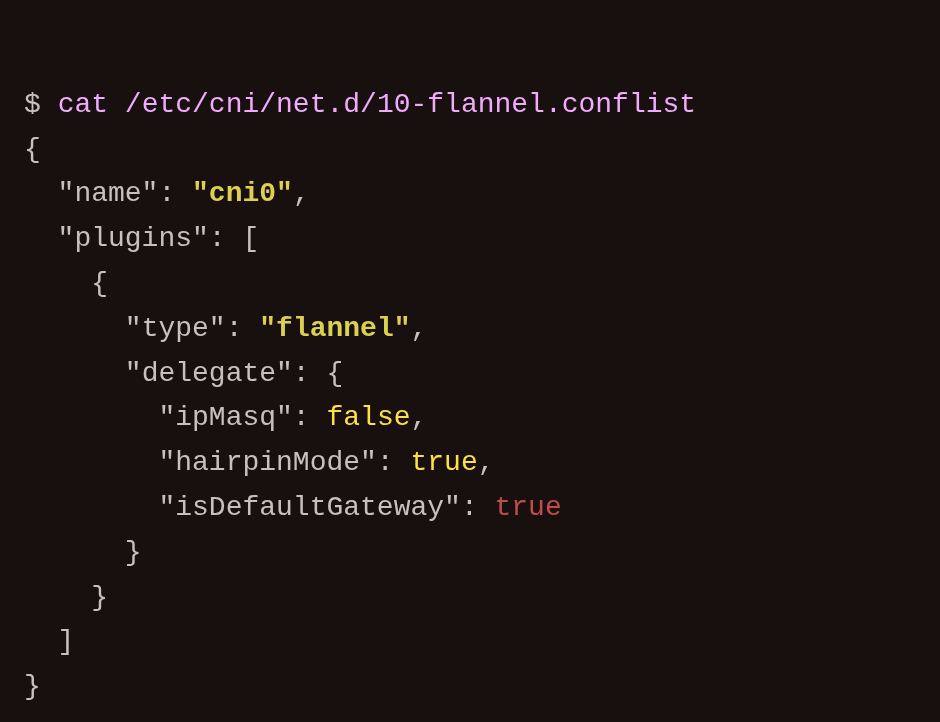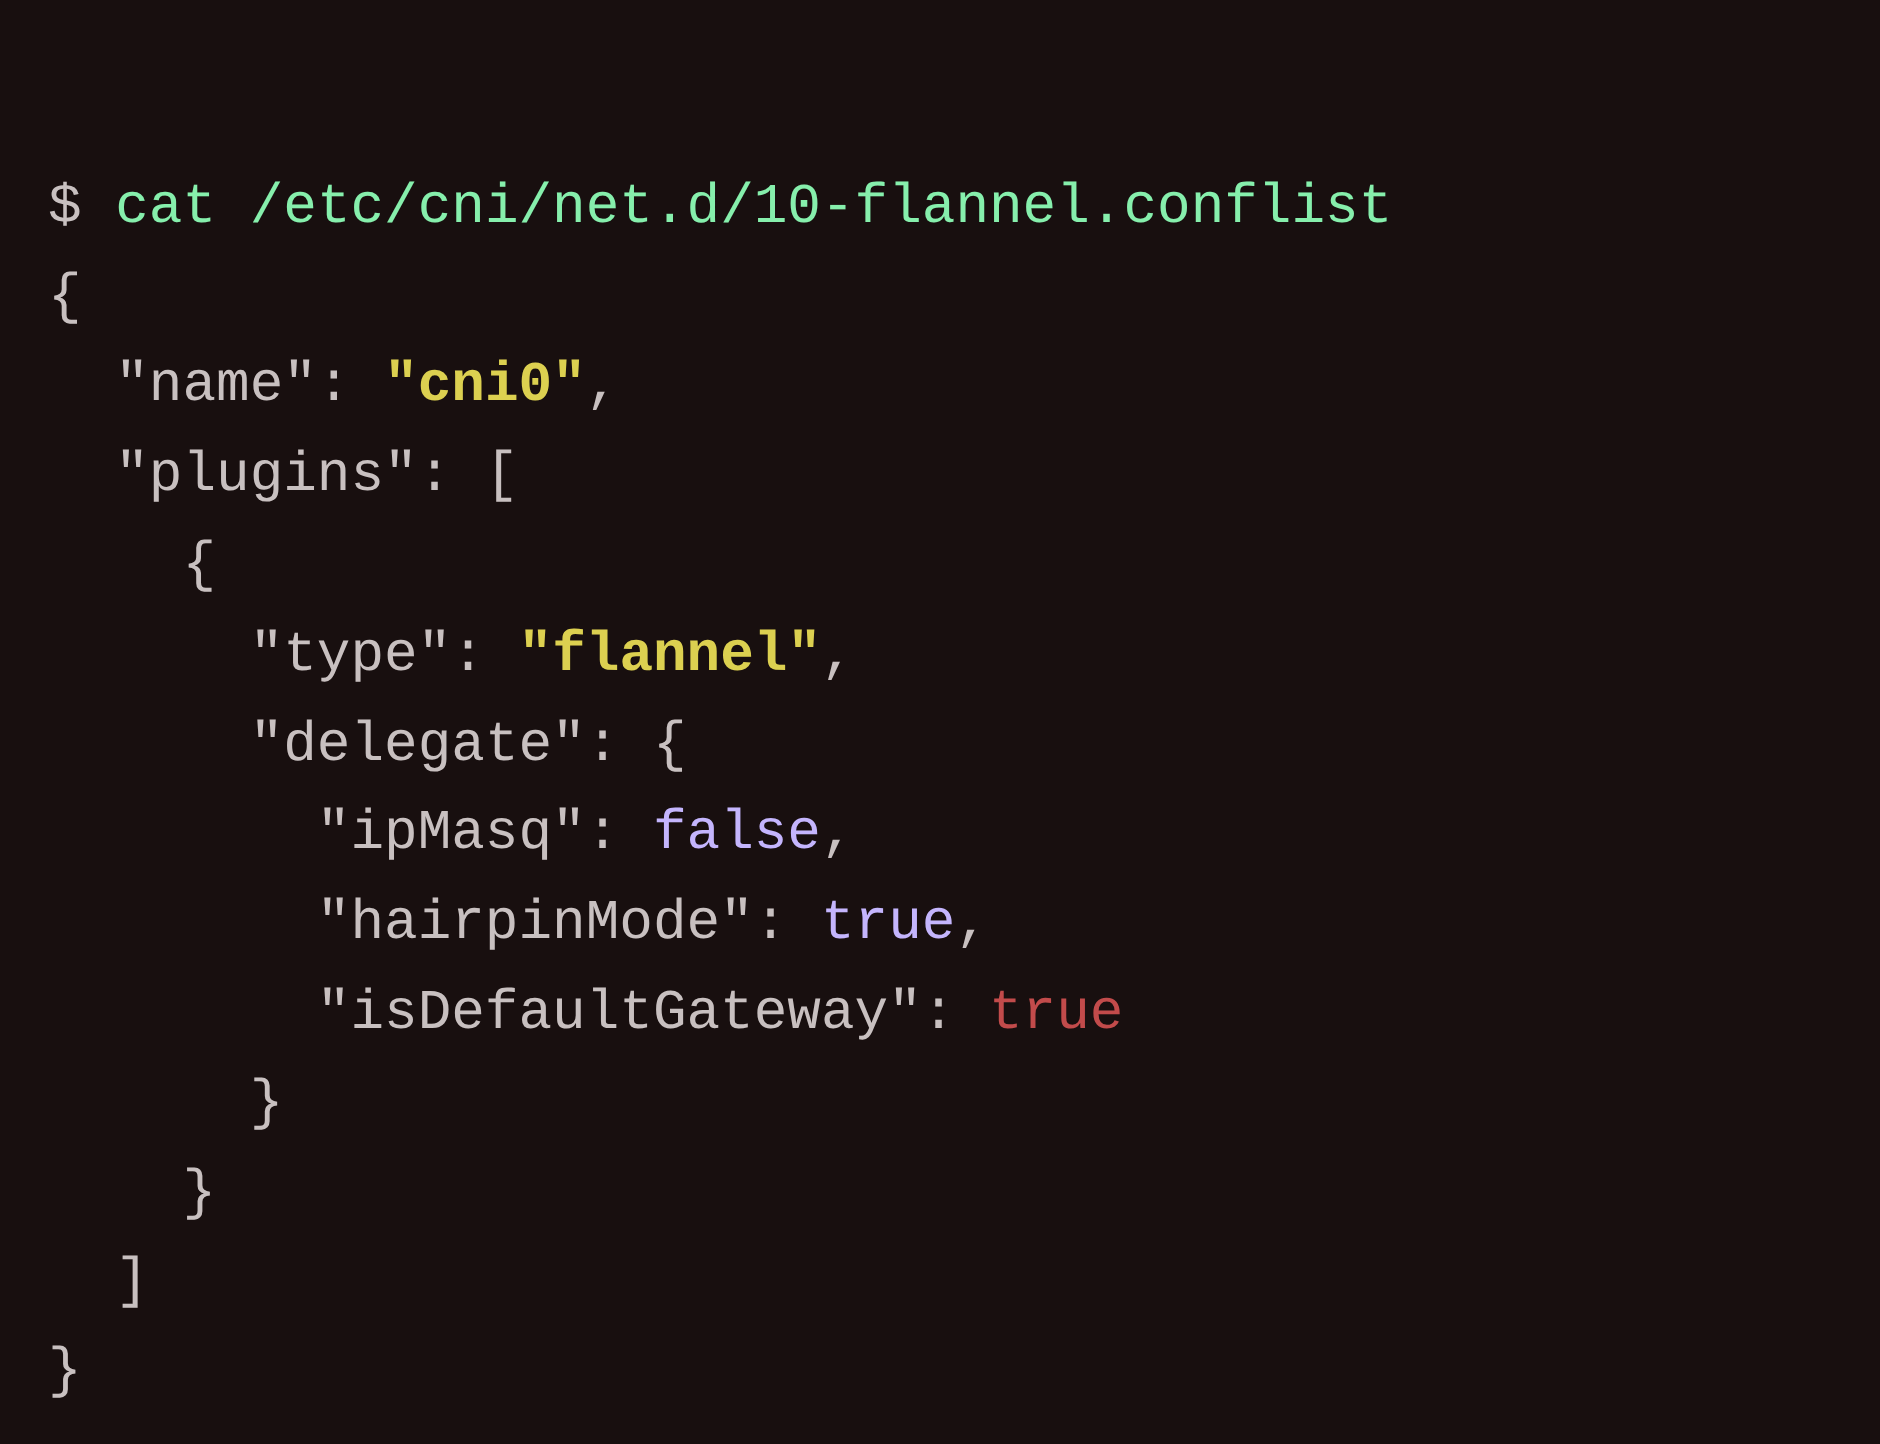--- a/index.html
+++ b/index.html
@@ -18,21 +18,21 @@
       color: #c8c0c0;
       overflow: hidden;
     }
     .terminal {
       white-space: pre;
     }
     .prompt {
       color: #c8c0c0;
     }
     .command {
-      color: #86efac;
+      color: #f0abfc;
     }
     .brace {
       color: #c8c0c0;
     }
     .bracket {
       color: #c8c0c0;
     }
     .key {
       color: #c8c0c0;
     }
@@ -40,21 +40,21 @@
       color: #c8c0c0;
     }
     .comma {
       color: #c8c0c0;
     }
     .string-yellow {
       color: #dcd050;
       font-weight: bold;
     }
     .value-plain {
-      color: #c4b5fd;
+      color: #fde047;
     }
     .value-red {
       color: #c24b4b;
     }
   </style>
 </head>
 <body>
 
 <div class="terminal">
 <span><span class="prompt">$</span> <span class="command">cat /etc/cni/net.d/10-flannel.conflist</span></span>

